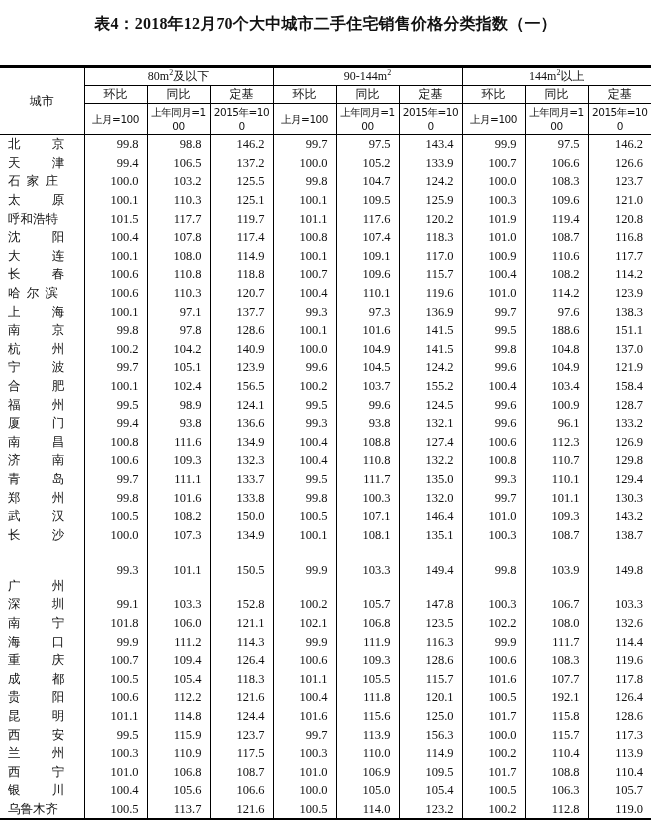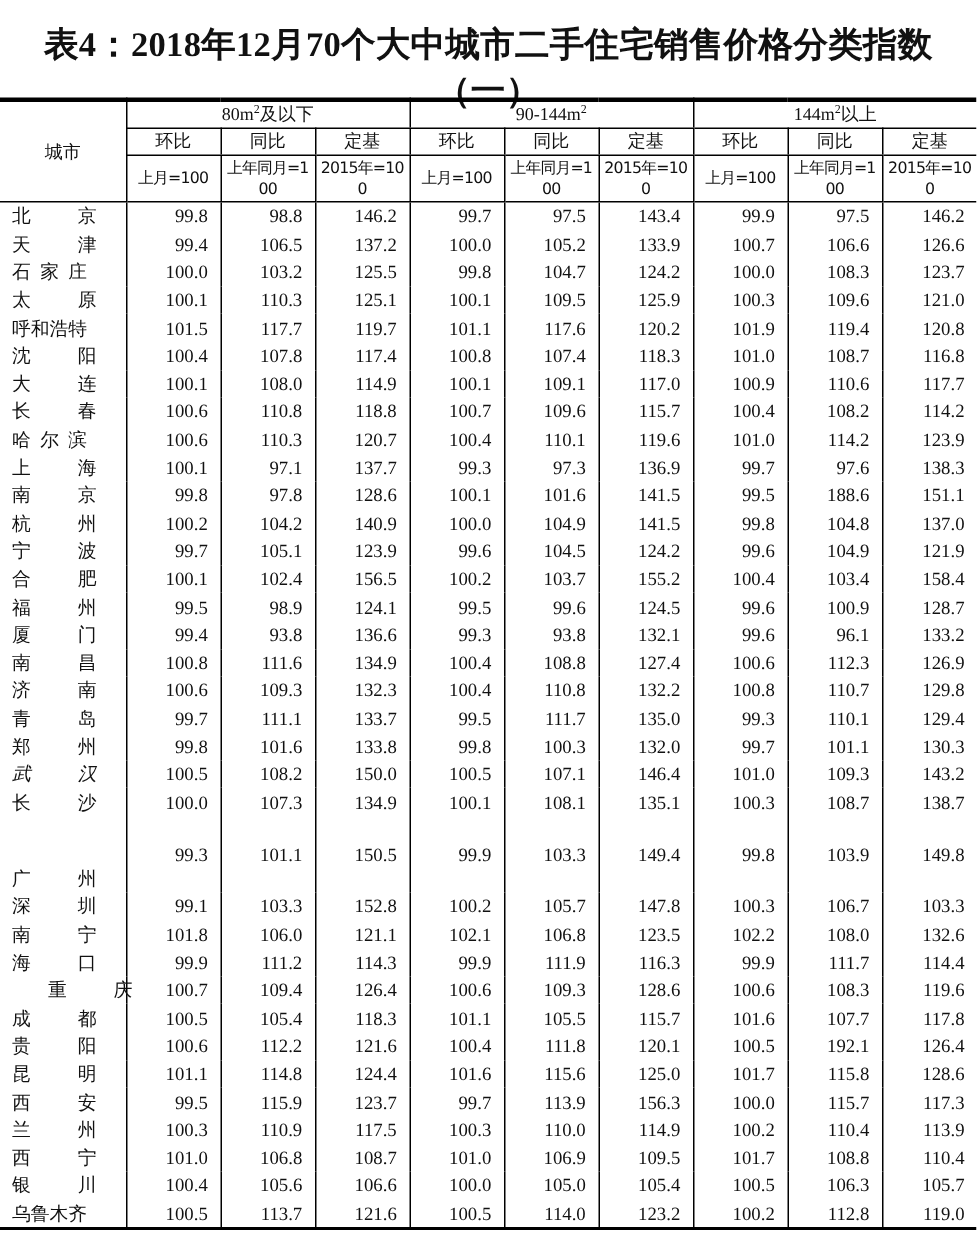--- a/index.html
+++ b/index.html
@@ -1,17 +1,17 @@
 <!DOCTYPE html>
 <html><head>
 <meta charset="utf-8">
 <style>
   html, body { margin: 0; padding: 0; background: #ffffff; }
   body { width: 651px; height: 823px; position: relative; overflow: hidden; font-family: "Liberation Serif", "DejaVu Serif", serif; color: #111; }
-  .title { position: absolute; top: 14px; left: 0; width: 651px; text-align: center; font-weight: bold; font-size: 23px; letter-spacing: 0.2px; }
+  .title { position: absolute; top: 14px; left: 0; width: 651px; text-align: center; font-weight: bold; font-size: 16px; letter-spacing: 0.2px; }
   table { position: absolute; top: 65px; left: 0; width: 651px; border-collapse: collapse; table-layout: fixed; font-size: 12px; }
   table.main { border-top: 3px solid #000; border-bottom: 2px solid #000; }
   th, td { padding: 0; }
   th { font-weight: normal; text-align: center; border-left: 1px solid #000; border-bottom: 1px solid #000; vertical-align: middle; }
   th.first { border-left: none; }
   .hdr-group { height: 19px; font-size: 12px; }
   .hdr-metric { height: 18px; font-size: 13px; }
   .hdr-base { height: 31px; font-size: 11px; line-height: 14px; letter-spacing: -0.5px; }
   td { height: 18.6px; text-align: right; padding-right: 8px; border-left: 1px solid #000; font-size: 12.5px; line-height: 18px; }
   td.city { border-left: none; text-align: left; padding-left: 8px; padding-right: 0; font-family: "DejaVu Sans", sans-serif; font-size: 12.5px; }
@@ -301,21 +301,21 @@
         <td>101.6</td>
         <td>133.8</td>
         <td>99.8</td>
         <td>100.3</td>
         <td>132.0</td>
         <td>99.7</td>
         <td>101.1</td>
         <td>130.3</td>
       </tr>
       <tr>
-        <td class="city"><span style="letter-spacing: 0px; text-align-last: auto; font-style: italic;">武　　 汉</span></td>
+        <td class="city"><span style="letter-spacing: 0px; text-align-last: auto;">武　　 汉</span></td>
         <td>100.5</td>
         <td>108.2</td>
         <td>150.0</td>
         <td>100.5</td>
         <td>107.1</td>
         <td>146.4</td>
         <td>101.0</td>
         <td>109.3</td>
         <td>143.2</td>
       </tr>
@@ -373,21 +373,21 @@
         <td>111.2</td>
         <td>114.3</td>
         <td>99.9</td>
         <td>111.9</td>
         <td>116.3</td>
         <td>99.9</td>
         <td>111.7</td>
         <td>114.4</td>
       </tr>
       <tr>
-        <td class="city"><span style="letter-spacing: 0px; text-align-last: auto; margin-left: 24px;">重　　 庆</span></td>
+        <td class="city"><span style="letter-spacing: 0px; text-align-last: auto;">重　　 庆</span></td>
         <td>100.7</td>
         <td>109.4</td>
         <td>126.4</td>
         <td>100.6</td>
         <td>109.3</td>
         <td>128.6</td>
         <td>100.6</td>
         <td>108.3</td>
         <td>119.6</td>
       </tr>

